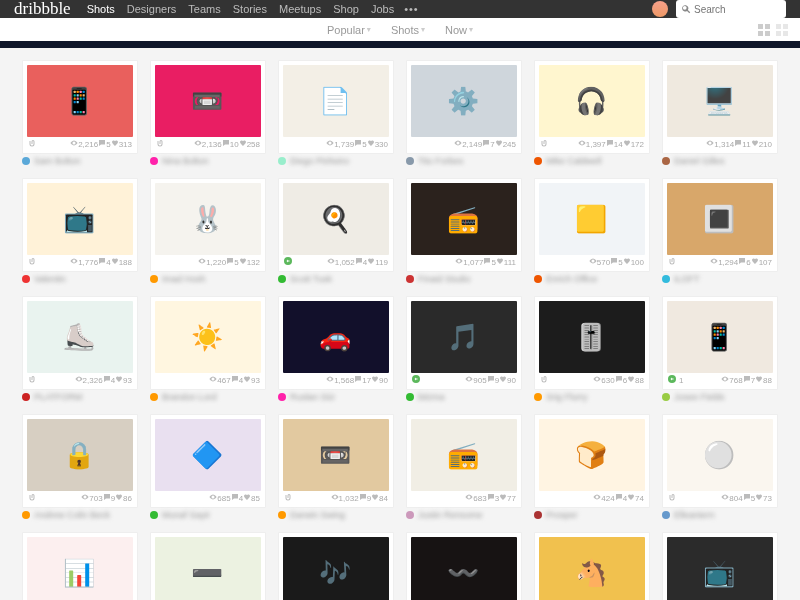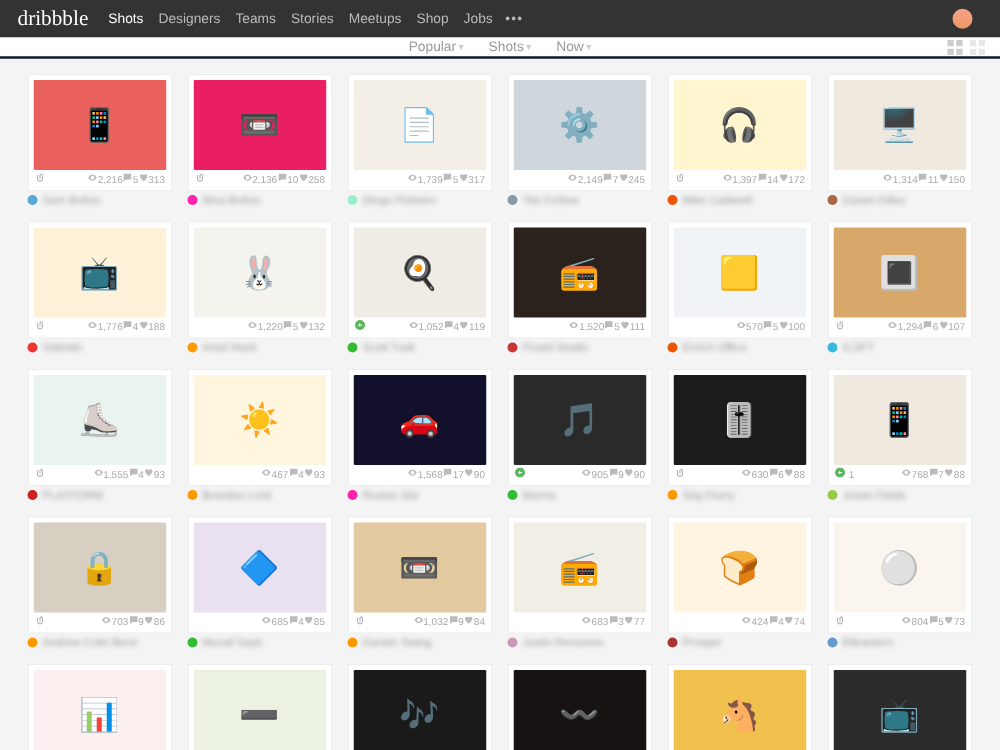--- a/index.html
+++ b/index.html
@@ -9,21 +9,21 @@
     font-size: 11px;
     color: #888;
     width: 800px;
     height: 600px;
     overflow: hidden;
   }
 
   
   .topbar {
     background: #333;
-    height: 30px;
+    height: 18px;
     display: flex;
     align-items: center;
     padding: 0 14px;
     color: #ccc;
   }
   .logo {
     font-family: "Brush Script MT", cursive;
     font-size: 17px;
     color: #fff;
     margin-right: 16px;
@@ -44,22 +44,22 @@
   }
   .search svg { width: 10px; height: 10px; fill: #888; margin-right: 3px; }
   .search input {
     border: none; outline: none; font-size: 10px; width: 80px;
     color: #666; background: transparent;
   }
 
   
   .filterbar {
     background: #fff;
-    border-bottom: 2px solid #0f172a;
-    height: 17px;
+    border-bottom: 7px solid #0f172a;
+    height: 30px;
     display: flex; align-items:center; justify-content:center;
     position: relative;
     font-size: 11px; color:#999;
   }
   .filterbar .filter { margin: 0 10px; cursor:pointer; display:flex; align-items:center; gap:2px;}
   .filterbar .filter .chev { font-size:8px; color:#ccc; }
   .view-icons {
     position: absolute; right: 12px; top: 50%; transform: translateY(-50%);
     display:flex; gap:6px;
   }
@@ -122,20 +122,26 @@
       <a>Designers</a>
       <a>Teams</a>
       <a>Stories</a>
       <a>Meetups</a>
       <a>Shop</a>
       <a>Jobs</a>
     </nav>
   <span class="more-dots">•••</span>
   <span class="spacer"></span>
   <span class="avatar"></span>
+  <div class="search">
+    <svg viewBox="0 0 16 16">
+        <path d="M11 9.6A5 5 0 1 0 9.6 11l3.7 3.7 1.4-1.4L11 9.6zM6 9a3 3 0 1 1 0-6 3 3 0 0 1 0 6z"></path>
+      </svg>
+    <input placeholder="Search" style="">
+  </div>
 </div>
 
 <div class="filterbar">
   <div id="filters-slot" style="display: flex;">
       <span class="filter">
         <span>Popular</span>
         <span class="chev">▾</span>
       </span>
       <span class="filter">
         <span>Shots</span>
@@ -224,21 +230,21 @@
               <path d="M8 3C4 3 1 8 1 8s3 5 7 5 7-5 7-5-3-5-7-5zm0 8a3 3 0 1 1 0-6 3 3 0 0 1 0 6z"></path>
             </svg></span>
           <span>1,739</span>
           <span><svg viewBox="0 0 16 16">
               <path d="M2 2h12v9H6l-4 3V2z"></path>
             </svg></span>
           <span>5</span>
           <span><svg viewBox="0 0 16 16">
               <path d="M8 14S2 9 2 5.5A3.5 3.5 0 0 1 8 4a3.5 3.5 0 0 1 6 1.5C14 9 8 14 8 14z"></path>
             </svg></span>
-          <span>317</span>
+          <span>330</span>
         </div>
       </div>
       <div class="attr">
         <span class="attr-dot" style="background:#9ec"></span>
         <span class="attr-name">Diego Pinheiro</span>
       </div>
     </div>
     <div class="card">
       <div class="thumb">
         <div class="thumb-inner" style="background:#cfd6dc">
@@ -306,21 +312,21 @@
               <path d="M8 3C4 3 1 8 1 8s3 5 7 5 7-5 7-5-3-5-7-5zm0 8a3 3 0 1 1 0-6 3 3 0 0 1 0 6z"></path>
             </svg></span>
           <span>1,314</span>
           <span><svg viewBox="0 0 16 16">
               <path d="M2 2h12v9H6l-4 3V2z"></path>
             </svg></span>
           <span>11</span>
           <span><svg viewBox="0 0 16 16">
               <path d="M8 14S2 9 2 5.5A3.5 3.5 0 0 1 8 4a3.5 3.5 0 0 1 6 1.5C14 9 8 14 8 14z"></path>
             </svg></span>
-          <span>150</span>
+          <span>210</span>
         </div>
       </div>
       <div class="attr">
         <span class="attr-dot" style="background:#a64"></span>
         <span class="attr-name">Daniel Gilles</span>
       </div>
     </div>
     <div class="card">
       <div class="thumb">
         <div class="thumb-inner" style="background:#fff2d8">
@@ -411,21 +417,21 @@
     <div class="card">
       <div class="thumb">
         <div class="thumb-inner" style="background:#2b221d">
           <span class="art">📻</span>
         </div>
         <div class="statbar">
           <span class="left"></span>
           <span><svg viewBox="0 0 16 16">
               <path d="M8 3C4 3 1 8 1 8s3 5 7 5 7-5 7-5-3-5-7-5zm0 8a3 3 0 1 1 0-6 3 3 0 0 1 0 6z"></path>
             </svg></span>
-          <span>1,520</span>
+          <span>1,077</span>
           <span><svg viewBox="0 0 16 16">
               <path d="M2 2h12v9H6l-4 3V2z"></path>
             </svg></span>
           <span>5</span>
           <span><svg viewBox="0 0 16 16">
               <path d="M8 14S2 9 2 5.5A3.5 3.5 0 0 1 8 4a3.5 3.5 0 0 1 6 1.5C14 9 8 14 8 14z"></path>
             </svg></span>
           <span>111</span>
         </div>
       </div>
@@ -497,21 +503,21 @@
         </div>
         <div class="statbar">
           <span class="left">
             <span><svg viewBox="0 0 16 16">
                 <path d="M10 2a3 3 0 0 1 3 3v5a5 5 0 1 1-10 0V4h2v6a3 3 0 0 0 6 0V5a1 1 0 0 0-2 0v5H7V5a3 3 0 0 1 3-3z"></path>
               </svg></span>
           </span>
           <span><svg viewBox="0 0 16 16">
               <path d="M8 3C4 3 1 8 1 8s3 5 7 5 7-5 7-5-3-5-7-5zm0 8a3 3 0 1 1 0-6 3 3 0 0 1 0 6z"></path>
             </svg></span>
-          <span>1,555</span>
+          <span>2,326</span>
           <span><svg viewBox="0 0 16 16">
               <path d="M2 2h12v9H6l-4 3V2z"></path>
             </svg></span>
           <span>4</span>
           <span><svg viewBox="0 0 16 16">
               <path d="M8 14S2 9 2 5.5A3.5 3.5 0 0 1 8 4a3.5 3.5 0 0 1 6 1.5C14 9 8 14 8 14z"></path>
             </svg></span>
           <span>93</span>
         </div>
       </div>

